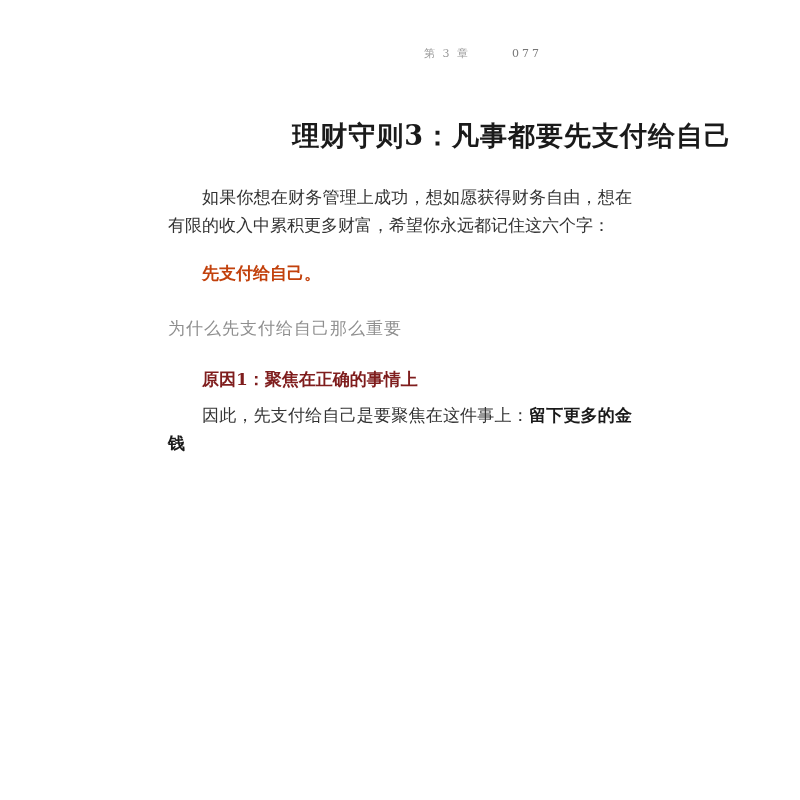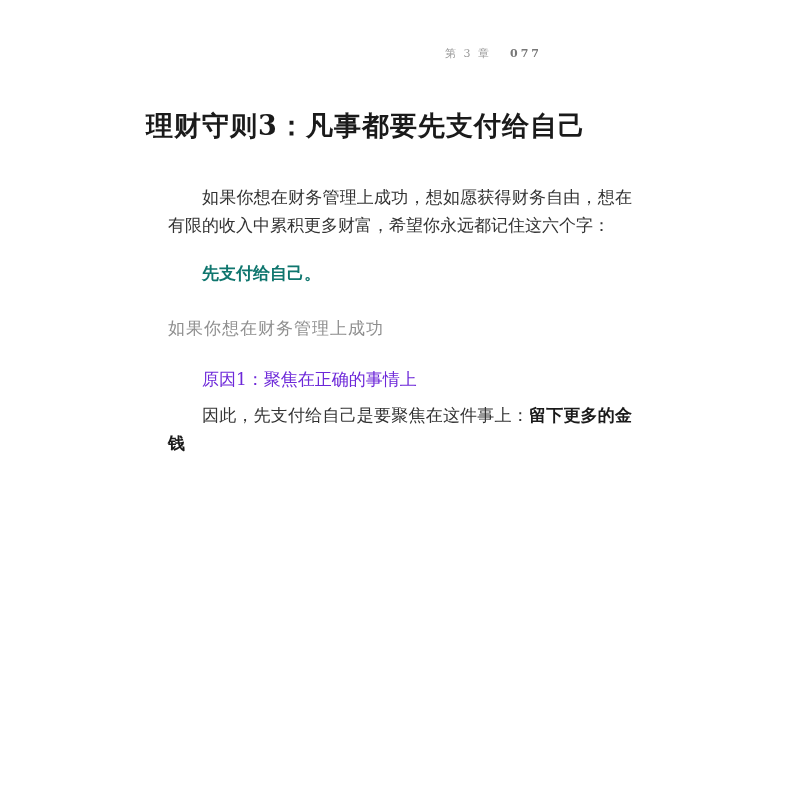--- a/index.html
+++ b/index.html
@@ -24,31 +24,31 @@
     display: flex;
     align-items: baseline;
     gap: 14px;
     font-size: 11px;
     letter-spacing: 2px;
     color: #9a9a9a;
     white-space: nowrap;
   }
   .running-head .folio {
     color: #777777;
-    font-weight: bold;
+    font-weight: normal;
     letter-spacing: 3px;
-    margin-left: 5px;
+    margin-left: 28px;
   }
   
   .chapter-title {
     position: absolute;
-    top: 90px;
+    top: 100px;
     left: 0;
     width: 100%;
-    text-align: center;
+    text-align: right;
     font-size: 27px;
     font-weight: bold;
     letter-spacing: 1px;
     color: #1a1a1a;
   }
   
   .content {
     position: absolute;
     top: 183px;
     left: 168px;
@@ -60,36 +60,36 @@
     color: #333333;
   }
   .para {
     margin: 0;
     text-indent: 2em;
   }
   .standalone-bold {
     margin: 20px 0 22px 0;
     text-indent: 2em;
     font-weight: bold;
-    color: #0f766e;
+    color: #c2410c;
   }
   .section-heading {
     margin: 28px 0 22px 0;
     font-family: "Liberation Sans", "DejaVu Sans", sans-serif;
     font-size: 17px;
     font-weight: normal;
     letter-spacing: 1px;
     color: #8f8f8f;
     text-indent: 0;
   }
   .reason-heading {
     margin: 0 0 8px 0;
     text-indent: 2em;
-    font-weight: normal;
-    color: #6d28d9;
+    font-weight: bold;
+    color: #7f1d1d;
   }
   .bold-tail {
     font-weight: bold;
     color: #1a1a1a;
   }
 </style>
 </head>
 <body>
 
 <div class="page">
@@ -102,21 +102,21 @@
   <h1 class="chapter-title">理财守则3：凡事都要先支付给自己</h1>
 
   <div class="content">
 
     <p class="para">如果你想在财务管理上成功，想如愿获得财务自由，想在有限的收入中累积更多财富，希望你永远都记住这六个字：</p>
 
     <p class="standalone-bold">先支付给自己。</p>
 
 
 
-    <h2 class="section-heading">如果你想在财务管理上成功</h2>
+    <h2 class="section-heading">为什么先支付给自己那么重要</h2>
 
     <p class="reason-heading">原因1：聚焦在正确的事情上</p>
 
 
     <p class="para"><span>因此，先支付给自己是要聚焦在这件事上：</span><span class="bold-tail">留下更多的金钱</span></p>
 
   </div>
 
 </div>
 

